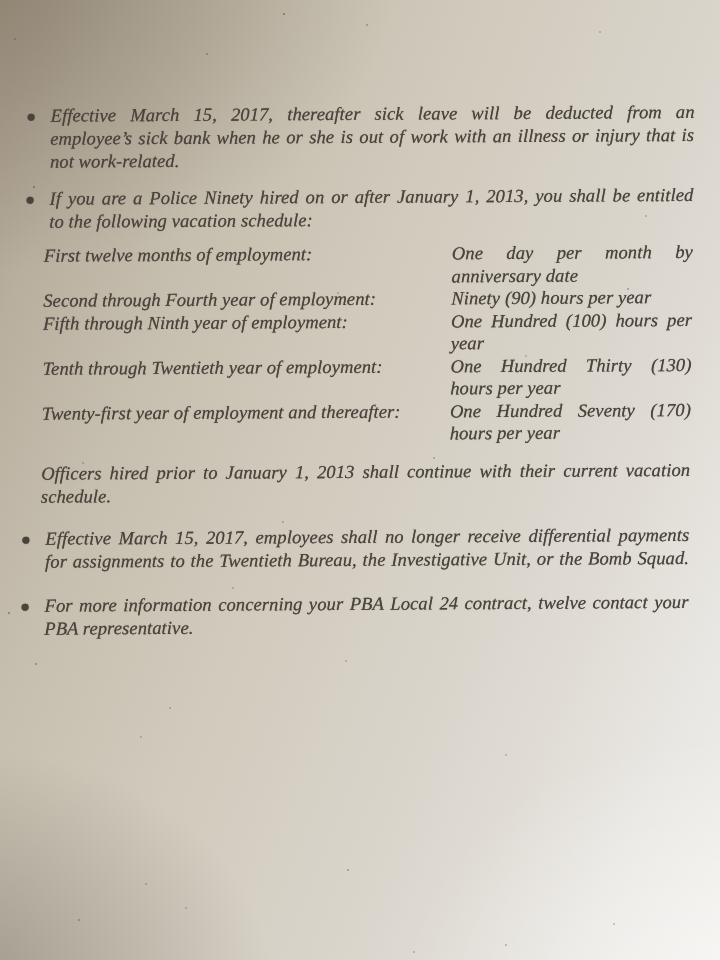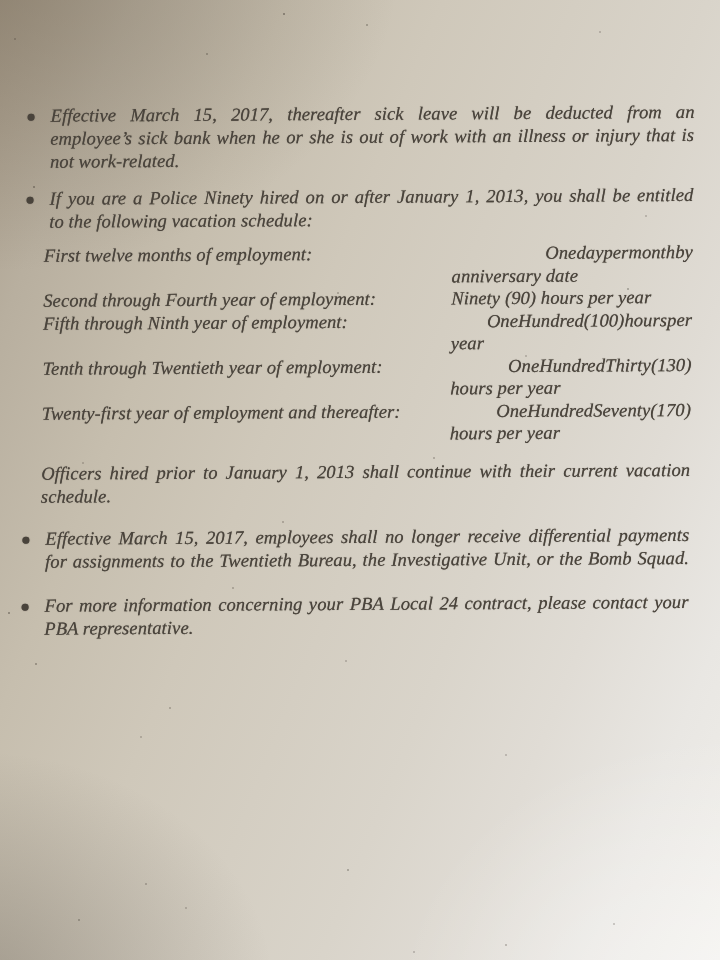--- a/index.html
+++ b/index.html
@@ -55,21 +55,21 @@
   .para .tline{line-height:23px;min-height:23px;}
   .marker{
     position:absolute;left:-23px;top:9px;width:7px;height:7px;border-radius:50%;
     background:#49433b;box-shadow:0 0 1px rgba(73,67,59,.9);
   }
   .tline.just{display:flex;justify-content:space-between;}
   .tline.just span{white-space:pre;}
   .vtable{width:calc(100% + 5px);margin-left:-5px;}
   .trow{display:grid;grid-template-columns:408px 1fr;}
   .tlabel{line-height:22.5px;white-space:nowrap;}
-  .tvalue .tline{line-height:22.5px;min-height:22.5px;justify-content:flex-end;}
+  .tvalue .tline{line-height:22.5px;min-height:22.5px;}
   .indented{margin-left:-5px;width:calc(100% + 5px);}
 </style>
 </head>
 <body>
 
 <div class="photo">
   <div class="specks"></div>
   <div class="content">
     <div id="sections">
         <div class="section sec-0 para">
@@ -245,21 +245,21 @@
           <div class="tline just">
             <span>For</span>
             <span>more</span>
             <span>information</span>
             <span>concerning</span>
             <span>your</span>
             <span>PBA</span>
             <span>Local</span>
             <span>24</span>
             <span>contract,</span>
-            <span>please</span>
+            <span>twelve</span>
             <span>contact</span>
             <span>your</span>
           </div>
           <div class="tline">PBA representative.</div>
         </div>
       </div>
   </div>
 </div>
 
 </body></html>

